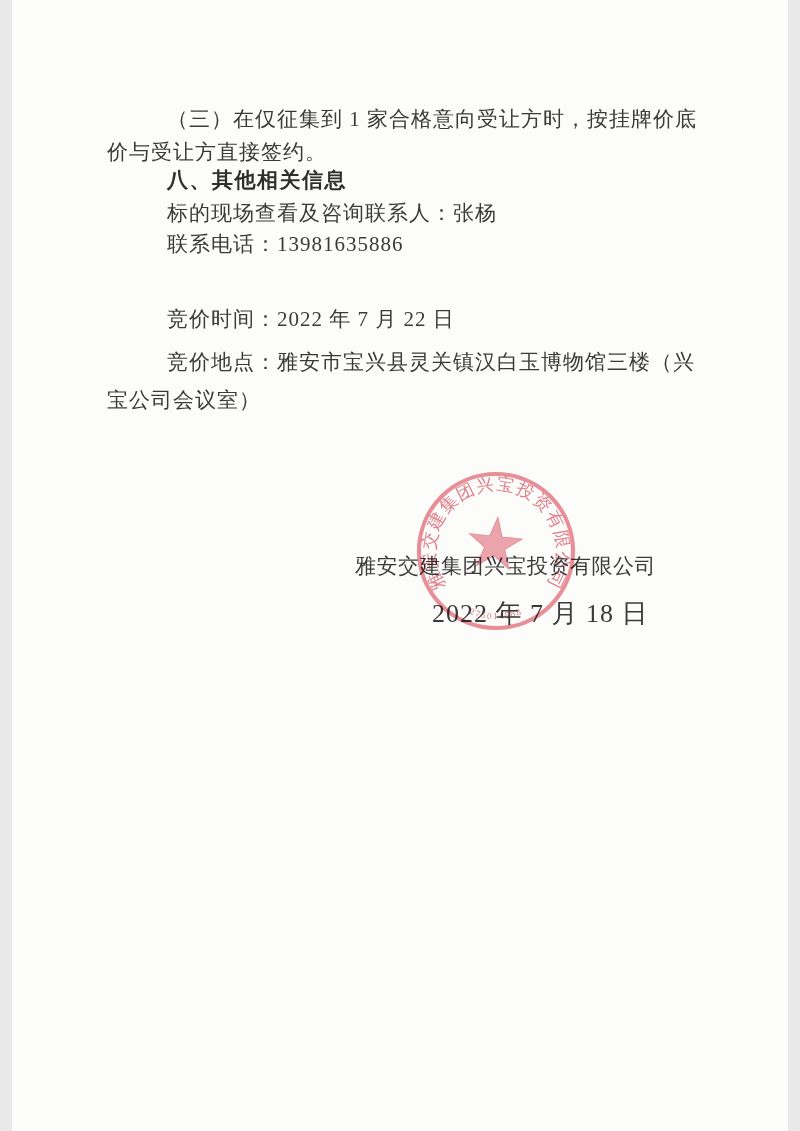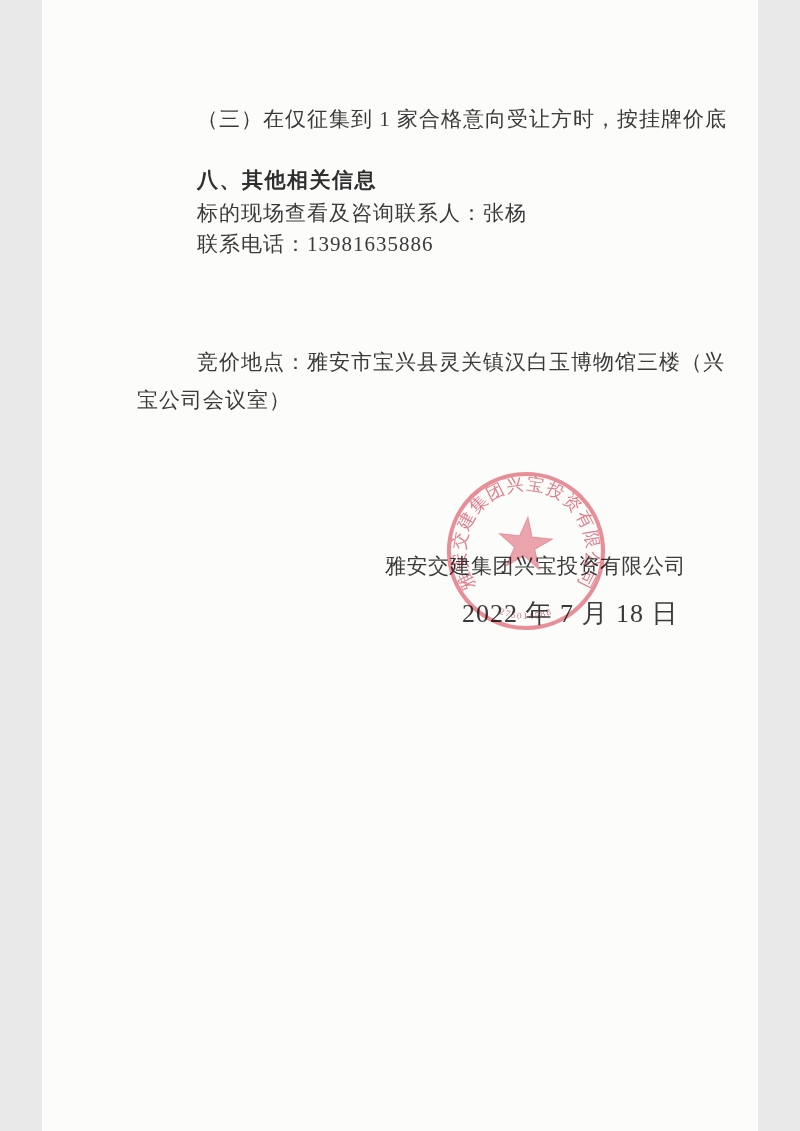--- a/index.html
+++ b/index.html
@@ -1,18 +1,18 @@
 <!DOCTYPE html>
 <html><head>
 <meta charset="utf-8">
 <style>
   html,body{margin:0;padding:0;background:#e9e9e9;}
   .page{
     position:relative;
-    width:716px;height:1131px;
+    width:776px;height:1131px;
     margin:0 auto;
     background:#fcfcfb;
     overflow:hidden;
     font-family:"Liberation Serif","DejaVu Serif",serif;
     color:#3a3a3a;
   }
   .line{
     position:absolute;
     font-size:21px;
     line-height:1.15;
@@ -47,25 +47,27 @@
   .seal text{
     font-family:"Liberation Serif","DejaVu Serif",serif;
   }
 </style>
 </head>
 <body>
 
 <div class="page">
 
   <div class="line indent" style="top:107px">（三）在仅征集到 1 家合格意向受让方时，按挂牌价底</div>
+  <div class="line margin" style="top:140px">价与受让方直接签约。</div>
 
   <div class="line indent" style="top:201px">标的现场查看及咨询联系人：张杨</div>
 
   <div class="line indent heading" style="top:168px">八、其他相关信息</div>
   <div class="line indent" style="top:232px">联系电话：13981635886</div>
+  <div class="line indent" style="top:307px">竞价时间：2022 年 7 月 22 日</div>
 
   <div class="line margin" style="top:388px">宝公司会议室）</div>
   <div class="line indent" style="top:350px">竞价地点：雅安市宝兴县灵关镇汉白玉博物馆三楼（兴</div>
 
   <div class="line sig-company">雅安交建集团兴宝投资有限公司</div>
   <div class="line sig-date">2022 年 7 月 18 日</div>
 
   <svg class="seal" viewBox="0 0 220 220">
     <defs>
       <path id="arcTop" d="M 60 145 A 61 61 0 1 1 160 145" fill="none"></path>

